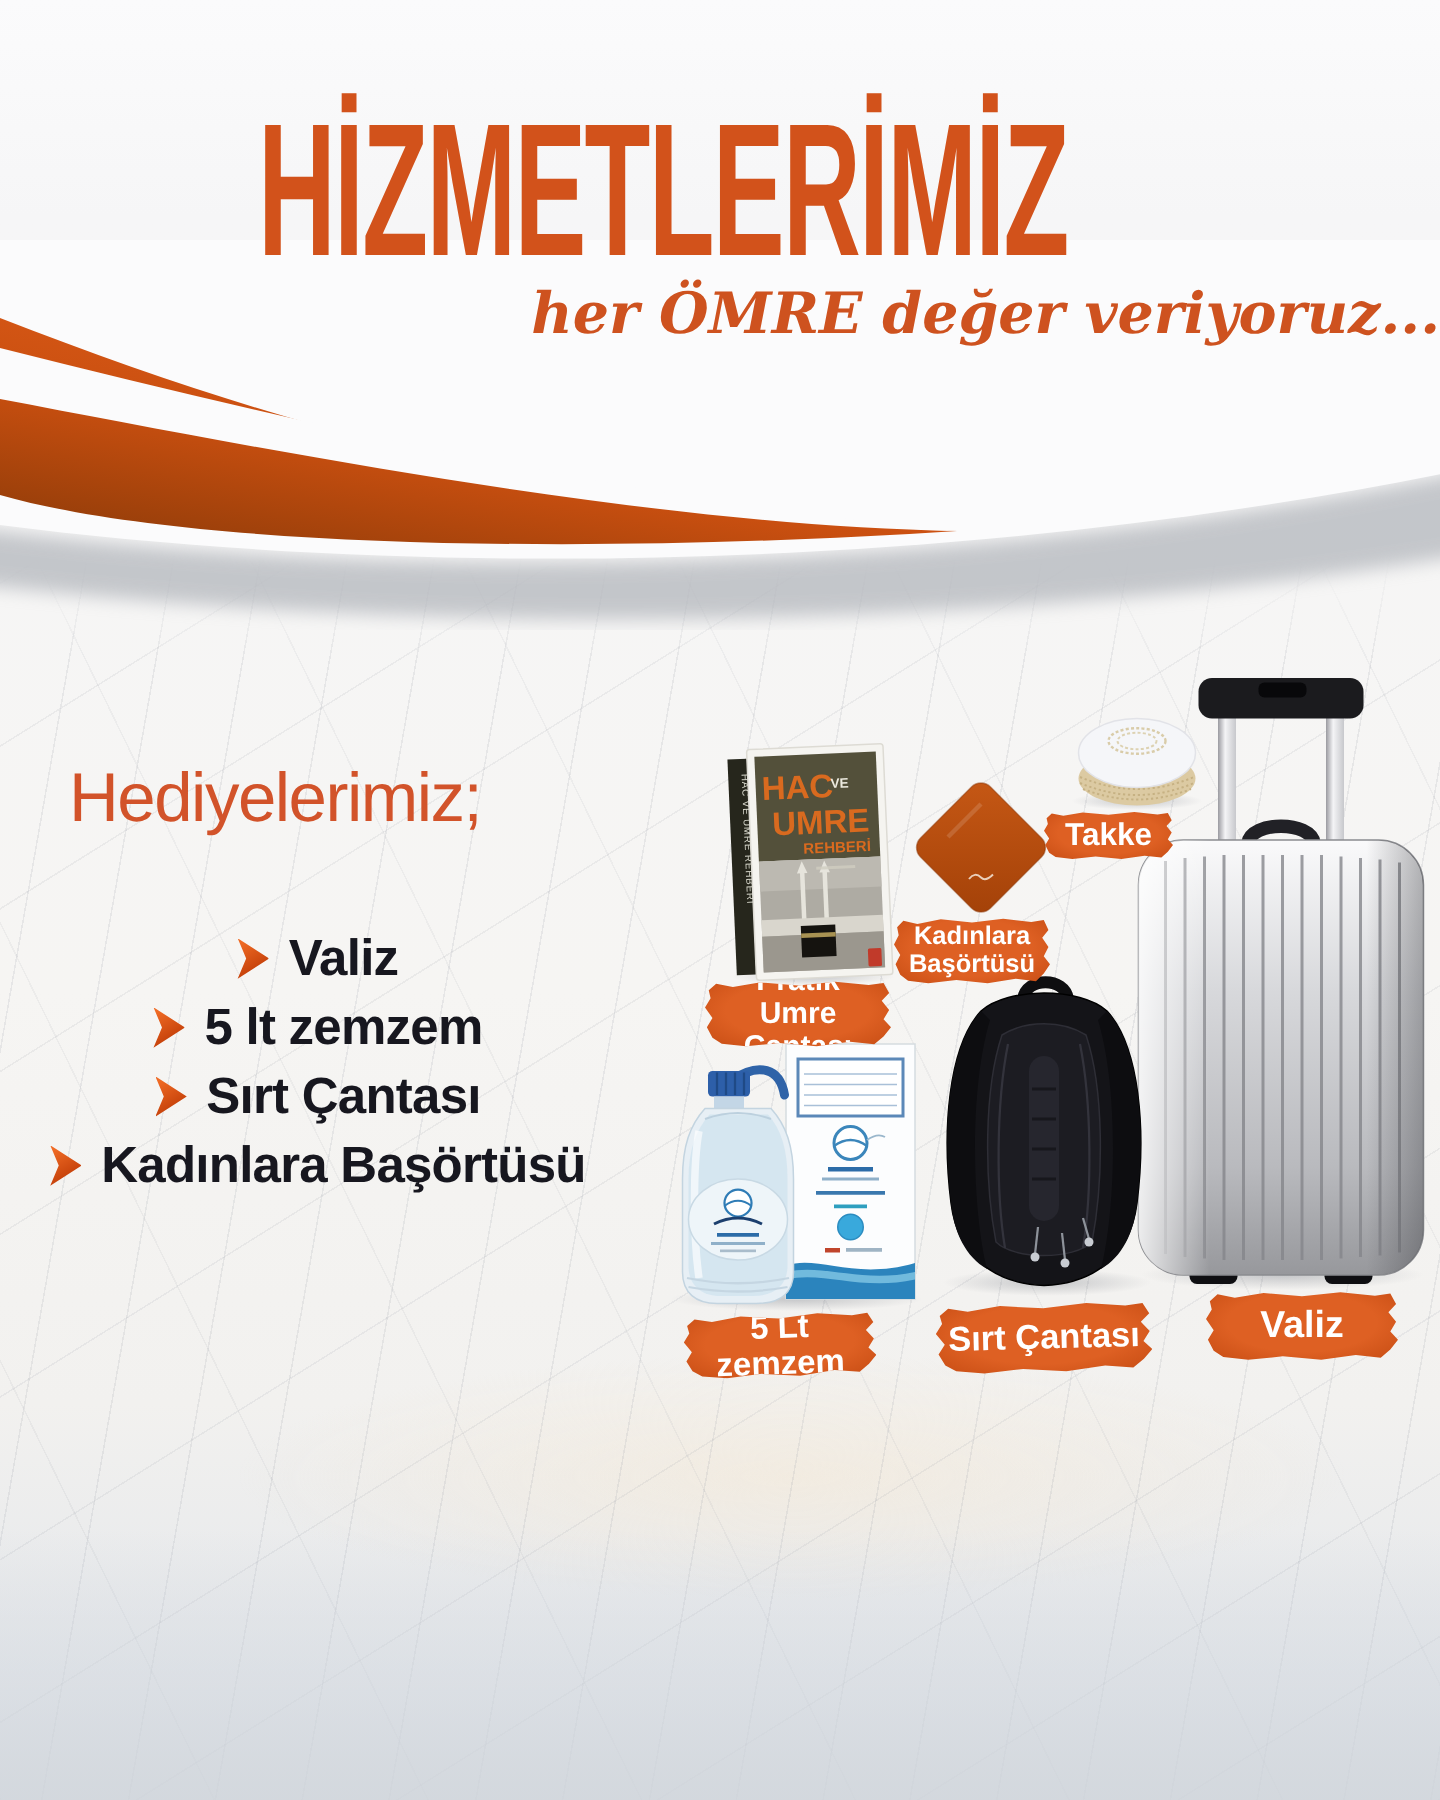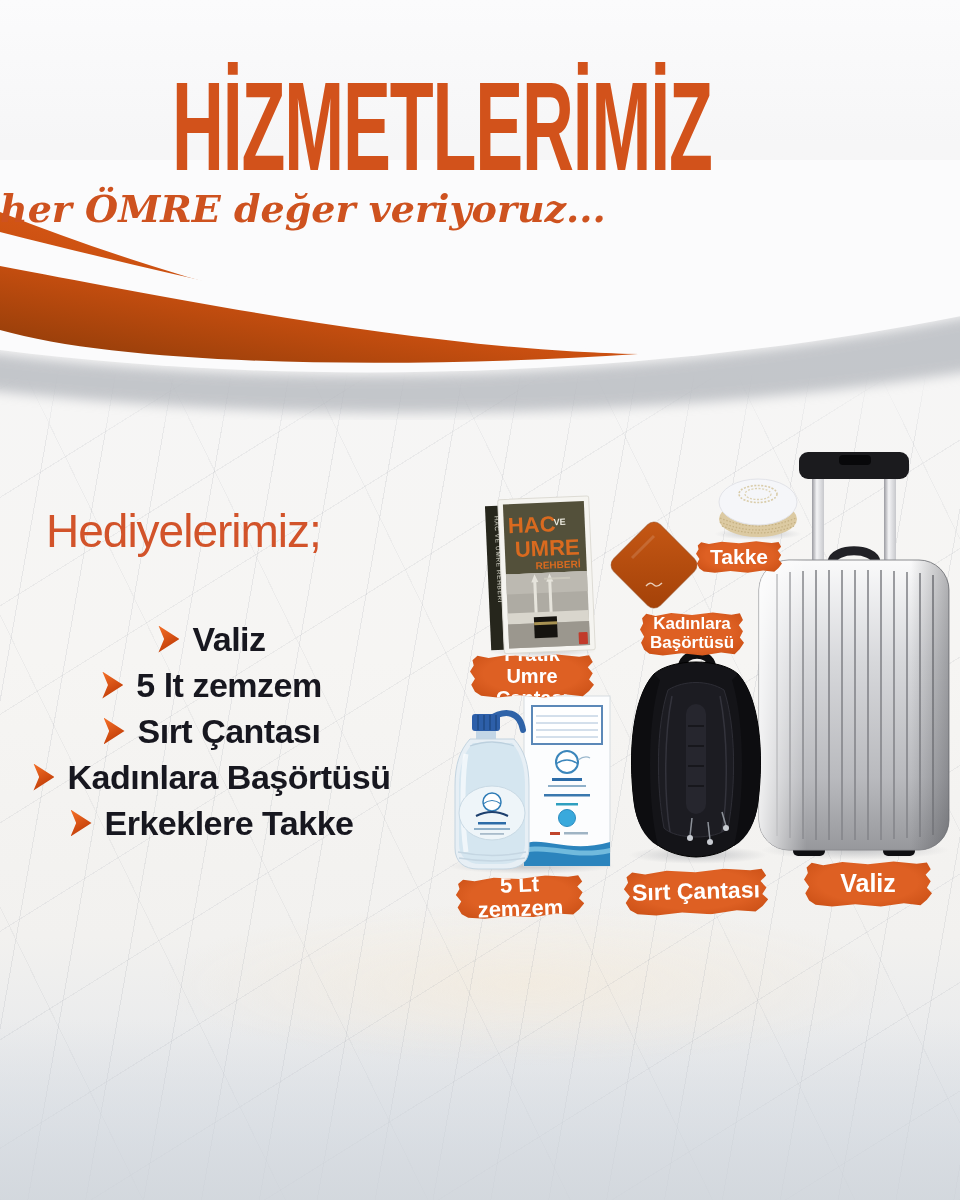--- a/index.html
+++ b/index.html
@@ -14,21 +14,21 @@
       repeating-linear-gradient(64deg, rgba(150,155,165,.10) 0 1px, transparent 1px 128px),
       radial-gradient(55% 14% at 55% 74%, rgba(245,233,214,.55), rgba(245,233,214,0) 70%);
     -webkit-mask-image:linear-gradient(180deg,transparent 0,#000 70px,#000 100%);
     mask-image:linear-gradient(180deg,transparent 0,#000 70px,#000 100%);}
   .bottomfade{position:absolute;left:0;top:1020px;width:960px;height:180px;pointer-events:none;
     background:linear-gradient(180deg,rgba(216,221,226,0) 0%,rgba(213,218,224,.55)55%,rgba(209,214,220,.8) 100%);}
   .swoosh{position:absolute;left:0;top:160px;width:960px;height:260px;}
   .title{position:absolute;top:64px;left:0;width:800px;text-align:center;
     font-size:126px;line-height:1;font-weight:bold;color:#d2521b;letter-spacing:-2px;
     transform:scaleX(.57);transform-origin:50% 0;white-space:nowrap;z-index:3;}
-  .tagline{position:absolute;top:186px;left:0;width:960px;text-align:left;
+  .tagline{position:absolute;top:186px;left:0;width:960px;text-align:right;
     font-family:"DejaVu Serif",serif;font-style:italic;font-weight:bold;
     font-size:38px;color:#ce521f;z-index:3;letter-spacing:0;}
   .gift-heading{position:absolute;left:46px;top:504px;font-size:46px;font-weight:normal;
     color:#d2532a;letter-spacing:-1px;z-index:3;}
   .gift-list{position:absolute;left:0;top:616px;width:424px;z-index:3;}
   .gift-row{display:flex;align-items:center;justify-content:center;height:46px;
     font-size:34px;font-weight:bold;color:#17171f;letter-spacing:-.5px;white-space:nowrap;}
   .arrow{width:21px;height:27px;flex:0 0 auto;margin-right:13px;
     background:linear-gradient(150deg,#ef6a24 10%,#c03c07 80%);
     clip-path:polygon(0 0,100% 50%,0 100%,27% 50%);}
@@ -79,24 +79,20 @@
         <span class="arrow"></span>
         <span>5 lt zemzem</span>
       </div>
     <div class="gift-row">
         <span class="arrow"></span>
         <span>Sırt Çantası</span>
       </div>
     <div class="gift-row">
         <span class="arrow"></span>
         <span>Kadınlara Başörtüsü</span>
-      </div>
-    <div class="gift-row">
-        <span class="arrow"></span>
-        <span>Erkeklere Takke</span>
       </div>
   </div>
 
   <div class="shadow" style="left:487px;top:645px;width:110px;height:12px;"></div>
   <div class="shadow" style="left:714px;top:528px;width:88px;height:12px;"></div>
   <div class="shadow" style="left:760px;top:840px;width:190px;height:20px;"></div>
   <div class="shadow" style="left:628px;top:846px;width:140px;height:18px;"></div>
   <div class="shadow" style="left:446px;top:858px;width:170px;height:16px;"></div>
 
   <div class="product" style="left:753px;top:452px;width:202px;height:410px;">
@@ -279,21 +275,21 @@
         <path d="M12,160 Q46,167 80,160" stroke="#c5d6e2" stroke-width="1.5" fill="none"></path>
         <path d="M13,166 Q46,172 79,166" stroke="#c5d6e2" stroke-width="1.5" fill="none"></path>
       </g>
     </svg>
   </div>
 
   <div class="badge" style="left:470px;top:654px;width:124px;height:44px;font-size:20px;">
     <div>Pratik</div>
     <div>Umre Çantası</div>
   </div>
-  <div class="badge" style="left:640px;top:612px;width:104px;height:44px;font-size:17px;">
+  <div class="badge" style="left:596px;top:612px;width:104px;height:44px;font-size:17px;">
     <div>Kadınlara</div>
     <div>Başörtüsü</div>
   </div>
   <div class="badge" style="left:696px;top:541px;width:86px;height:32px;font-size:21px;">
     <div>Takke</div>
   </div>
   <div class="badge" style="left:456px;top:876px;width:128px;height:42px;font-size:22px;transform:rotate(-2deg);">
     <div>5 Lt zemzem</div>
   </div>
   <div class="badge" style="left:624px;top:869px;width:144px;height:46px;font-size:23px;transform:rotate(-1.5deg);">

